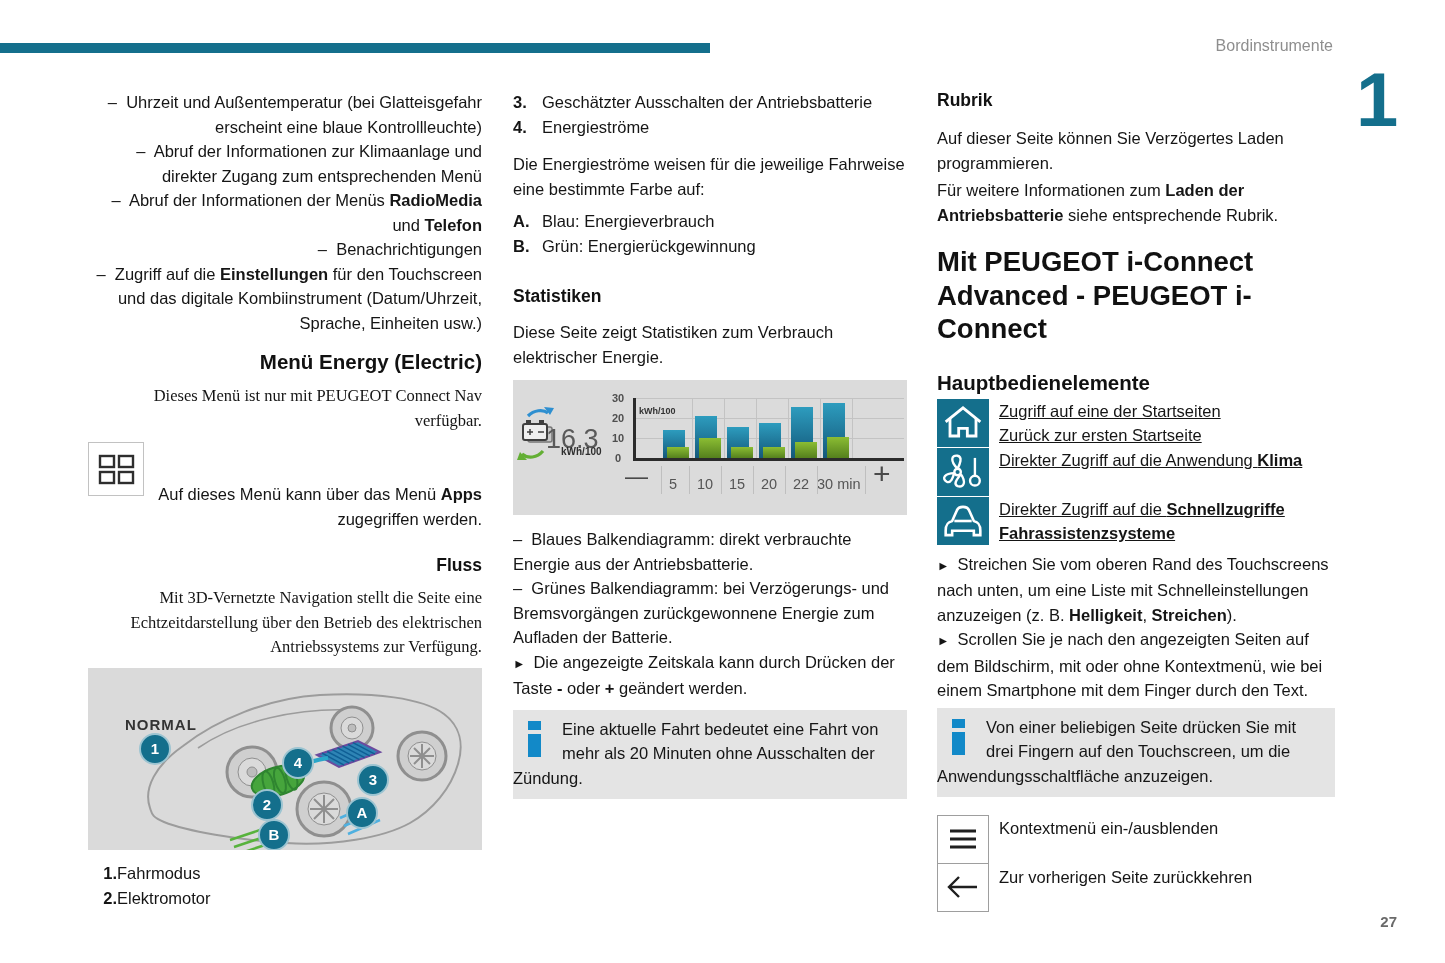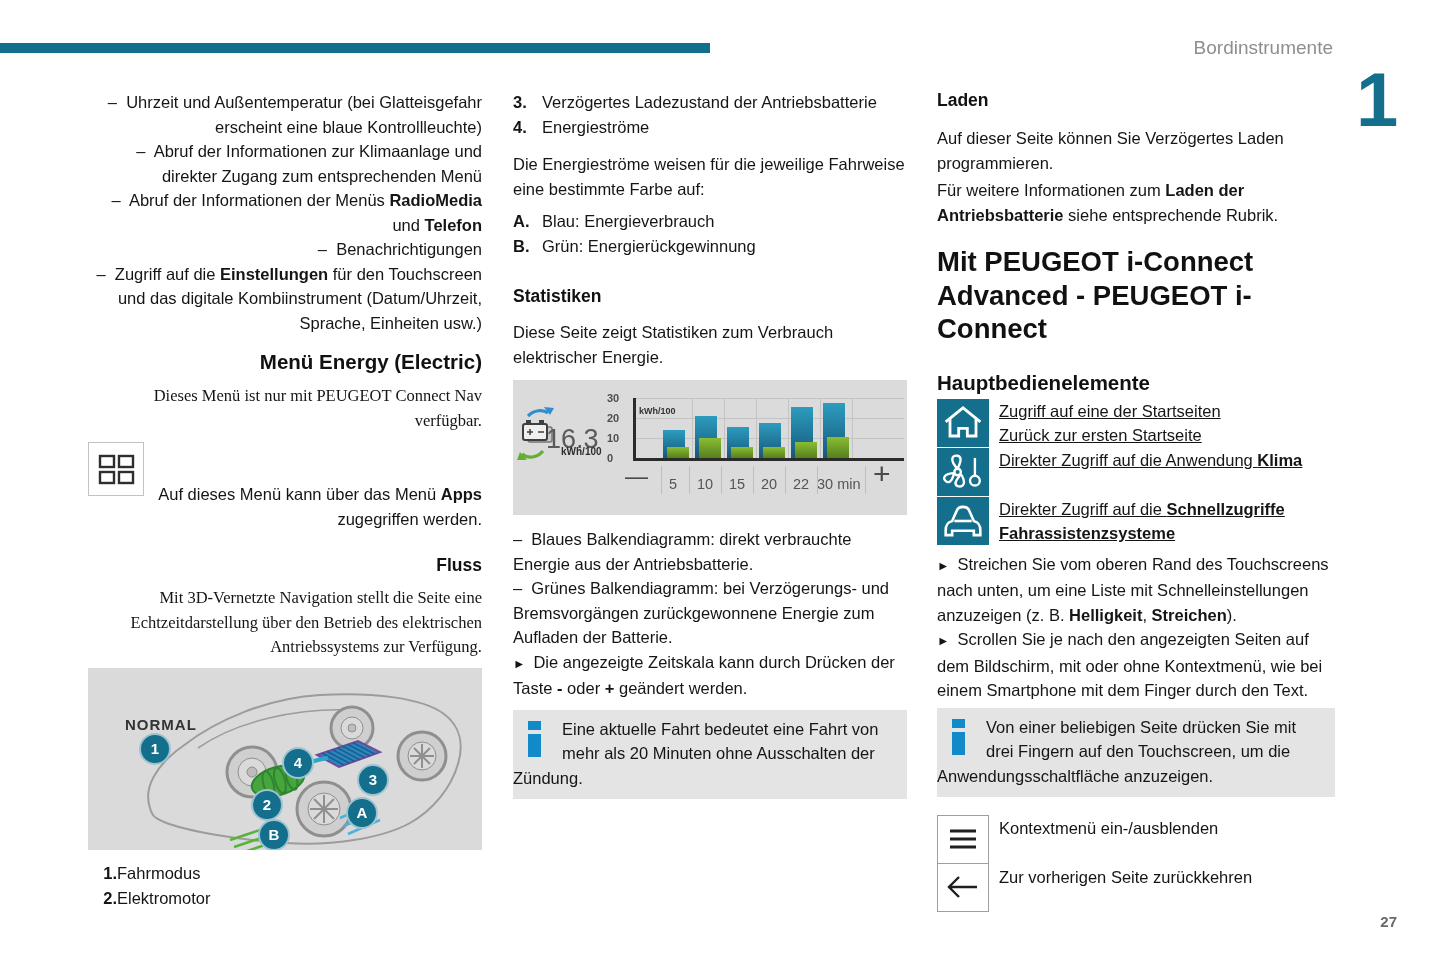--- a/index.html
+++ b/index.html
@@ -1,19 +1,19 @@
 <!DOCTYPE html>
 <html><head>
 <meta charset="utf-8">
 <style>
   html,body{margin:0;padding:0;background:#fff;}
   .page{position:relative;width:1445px;height:963px;background:#fff;overflow:hidden;
         font-family:"Liberation Sans",sans-serif;color:#151515;}
   .topbar{position:absolute;left:0;top:43px;width:710px;height:10px;background:#146F8C;}
-  .header-label{position:absolute;top:37px;right:112px;font-size:19px;color:#8E8E8E;}
+  .header-label{position:absolute;top:37px;right:112px;font-size:16px;color:#8E8E8E;}
   .chapter-num{position:absolute;top:62px;left:1356px;font-size:76px;font-weight:bold;
                color:#146F8C;line-height:1;}
   .page-num{position:absolute;top:913px;right:48px;font-size:15px;font-weight:bold;color:#6A6A6A;}
 
   .col{position:absolute;width:394px;font-size:16.5px;line-height:24.5px;}
   .col-left{left:88px;top:90px;text-align:right;}
   .col-mid{left:513px;top:90px;}
   .col-right{left:937px;top:88px;width:398px;}
 
   p{margin:0;}
@@ -40,21 +40,21 @@
 
   .avg-value{position:absolute;left:33px;top:47px;font-size:27px;color:#5A5A5A;}
   .avg-unit{position:absolute;left:48px;top:60px;font-size:10px;font-weight:bold;color:#2E2E2E;}
   .battery-svg{position:absolute;left:2px;top:26px;}
 
   .chart{position:absolute;left:120px;top:18px;width:268px;height:110px;}
   #plot{position:absolute;left:0;top:0;width:268px;height:60px;
         border-left:3px solid #2B2B2B;border-bottom:3px solid #2B2B2B;}
   .hgrid{position:absolute;left:0;width:268px;height:1px;background:#C3C3C3;}
   .vgrid{position:absolute;top:0;width:1px;height:60px;background:#C3C3C3;}
-  .ytick{position:absolute;left:-29px;width:22px;text-align:left;font-size:11px;
+  .ytick{position:absolute;left:-29px;width:22px;text-align:center;font-size:11px;
          font-weight:bold;color:#4F4F4F;line-height:14px;}
   .yunit{position:absolute;left:3px;top:1px;font-size:9px;font-weight:bold;color:#333;}
   .bar{position:absolute;bottom:0;width:22px;}
   .bar.blue{background:linear-gradient(#2D9CBE,#14587A);}
   .bar.green{background:linear-gradient(#8BBD33,#55801D);}
   #xlabels{position:absolute;left:0;top:66px;width:268px;height:36px;}
   .xlab{position:absolute;top:8px;width:32px;text-align:center;font-size:14.5px;color:#555;white-space:nowrap;}
   .xsep{position:absolute;top:2px;width:1px;height:28px;background:#BFBFBF;}
   .zoomctl{position:absolute;color:#4A4A4A;}
   .zoomctl.minus{left:-8px;top:0px;font-size:23px;}
@@ -173,21 +173,21 @@
       <p class="num-item">
         <span class="num">2.</span>
         <span>Elektromotor</span>
       </p>
     </div>
   </div>
 
   <div class="col col-mid">
     <p class="num-item">
       <span class="num">3.</span>
-      <span>Verzögertes Ladezustand der Antriebsbatterie</span>
+      <span>Geschätzter Ausschalten der Antriebsbatterie</span>
     </p>
     <p class="num-item">
       <span class="num">4.</span>
       <span>Energieströme</span>
     </p>
 
     <p class="mt13">Die Energieströme weisen für die jeweilige Fahrweise eine bestimmte Farbe auf:</p>
     <p class="num-item mt8">
       <span class="num">A.</span>
       <span>Blau: Energieverbrauch</span>
@@ -270,21 +270,21 @@
     <div class="infobox">
       <span class="info-i">
           <span class="idot"></span>
           <span class="istem"></span>
         </span>
       <span>Eine aktuelle Fahrt bedeutet eine Fahrt von mehr als 20 Minuten ohne Ausschalten der Zündung.</span>
     </div>
   </div>
 
   <div class="col col-right">
-    <h3>Laden</h3>
+    <h3>Rubrik</h3>
     <p class="mt14">Auf dieser Seite können Sie Verzögertes Laden programmieren.</p>
     <p class="mt3"><span>Für weitere Informationen zum </span><span class="b">Laden der Antriebsbatterie</span><span> siehe entsprechende Rubrik.</span></p>
 
     <h1>Mit PEUGEOT i-Connect Advanced - PEUGEOT i-Connect</h1>
     <h2 class="mt24">Hauptbedienelemente</h2>
 
     <div class="mt3">
       <div class="ctrl-row">
         <div class="tile">
           <svg width="52" height="48" viewBox="0 0 48 44">

